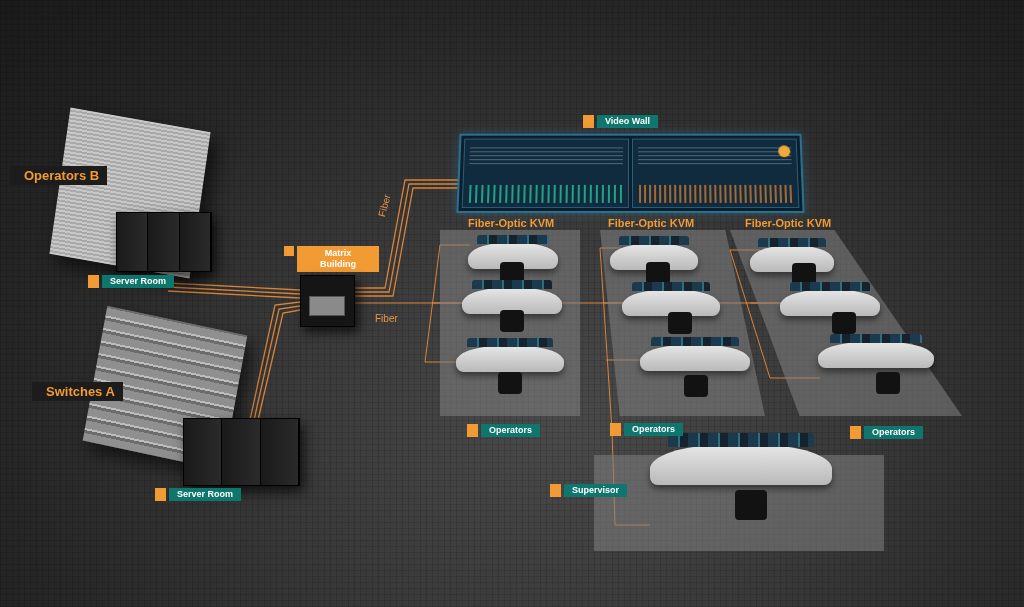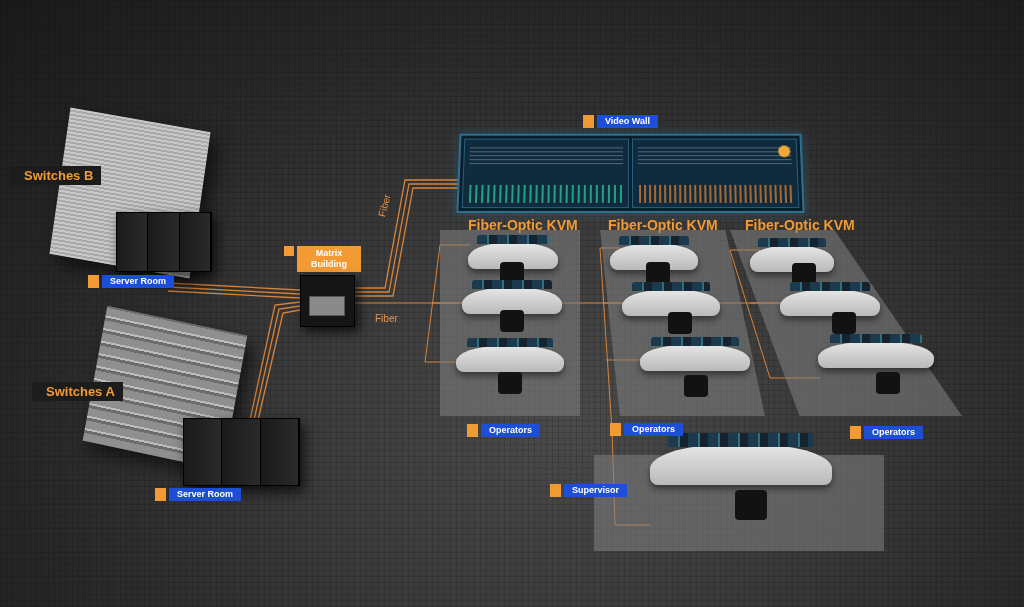--- a/index.html
+++ b/index.html
@@ -17,32 +17,32 @@
     pointer-events: none;
   }
   svg.lines { position: absolute; left: 0; top: 0; width: 1024px; height: 607px; }
 
   
   .tag {
     position: absolute; display: flex; align-items: stretch; height: 13px;
     font-size: 9px; font-weight: bold; color: #fff;
   }
   .tag .sq { width: 11px; background: #f29a33; margin-right: 3px; }
-  .tag .txt { background: #1d4ed8; padding: 0 8px; line-height: 13px; white-space: nowrap; }
+  .tag .txt { background: #0f766e; padding: 0 8px; line-height: 13px; white-space: nowrap; }
   .bld-label {
     position: absolute; background: #1c1c1c; color: #f29a33;
     font-weight: bold; font-size: 13px; padding: 2px 8px 2px 14px;
   }
-  .kvm-title { position: absolute; color: #f29a33; font-size: 14px; font-weight: bold; white-space: nowrap; }
+  .kvm-title { position: absolute; color: #f29a33; font-size: 11px; font-weight: bold; white-space: nowrap; }
   .fiber-label { position: absolute; color: #e8944a; font-size: 10px; }
   .matrix-tag { position: absolute; display: flex; }
   .matrix-tag .sq { width: 10px; height: 10px; background: #f29a33; margin-right: 3px; }
   .matrix-tag .txt {
     background: #f29a33; color: #fff; font-size: 9px; font-weight: bold;
-    text-align: center; line-height: 11px; padding: 2px 10px; width: 64px;
+    text-align: center; line-height: 11px; padding: 2px 10px; width: 82px;
   }
 
   
   .building-b {
     position: absolute; left: 60px; top: 118px; width: 140px; height: 150px;
     background: repeating-linear-gradient(0deg, #c8c8c8 0 2px, #a9a9a9 2px 4px);
     transform: skewY(10deg) skewX(-8deg);
     box-shadow: 8px 8px 18px rgba(0,0,0,0.6);
   }
   .building-a {
@@ -127,21 +127,21 @@
     <path d="M750 303 L782 303"></path>
   </g>
 </svg>
 
 <div class="building-b"></div>
 <div class="server" style="left:116px; top:212px; width:96px; height:60px;">
     <div></div>
     <div></div>
     <div></div>
   </div>
-<div class="bld-label" style="left:10px; top:166px;">Switches B</div>
+<div class="bld-label" style="left:10px; top:166px;">Operators B</div>
 <div class="tag" style="left:88px; top:275px;">
   <span class="sq"></span>
   <span class="txt">Server Room</span>
 </div>
 
 <div class="building-a"></div>
 <div class="server" style="left:183px; top:418px; width:117px; height:68px;">
     <div></div>
     <div></div>
     <div></div>

